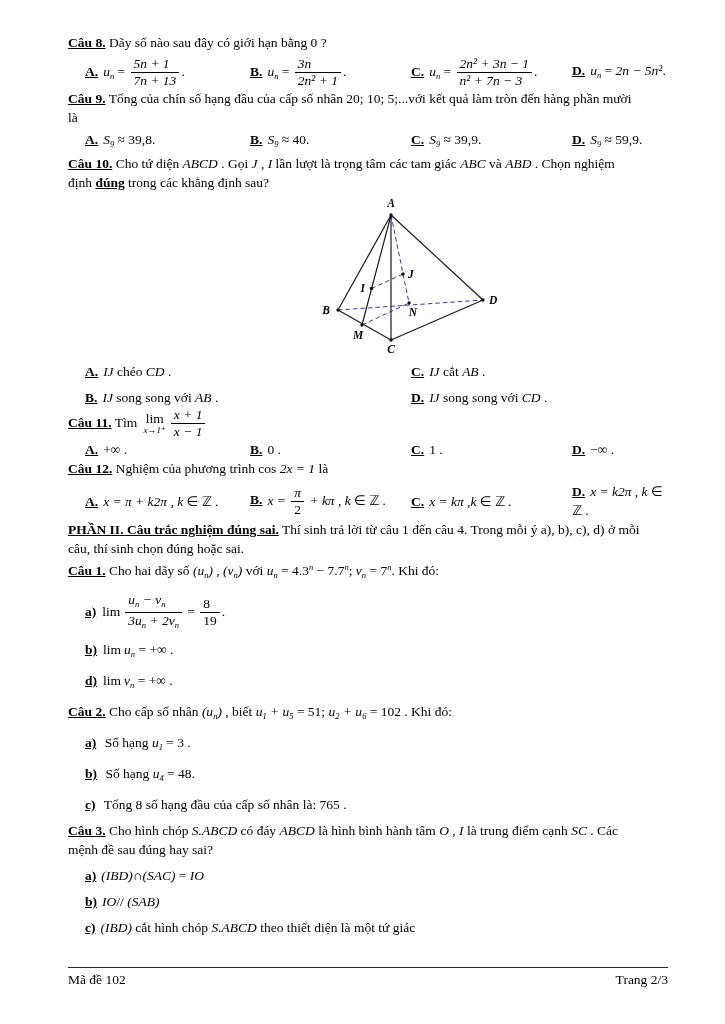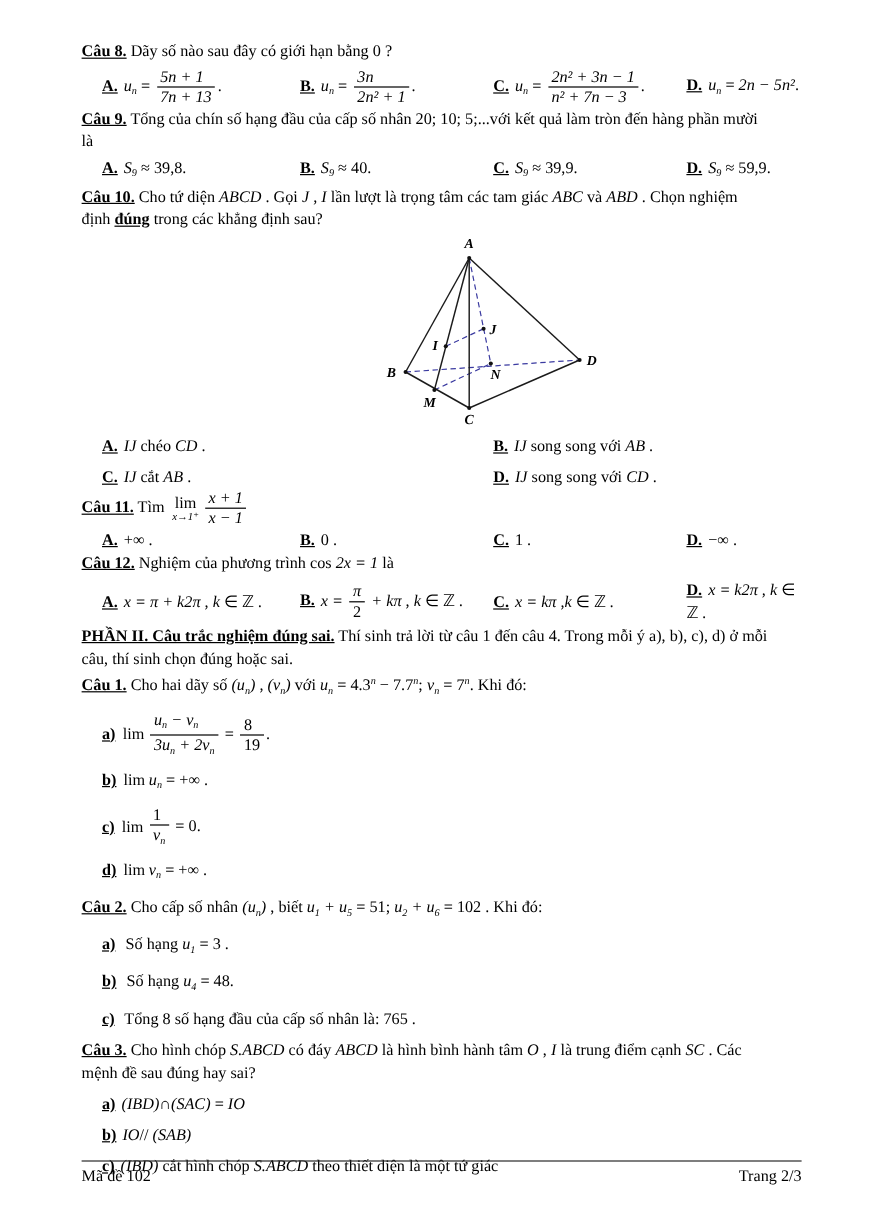--- a/index.html
+++ b/index.html
@@ -97,22 +97,22 @@
         <text x="53" y="144" text-anchor="middle">M</text>
         <text x="108" y="121" text-anchor="middle">N</text>
         <text x="60" y="97" text-anchor="end">I</text>
         <text x="103" y="83" text-anchor="start">J</text>
       </g>
     </svg>
   </div>
 
   <div class="opts2">
     <div class="opt"><b>A.</b><span class="mi">IJ</span><span> chéo </span><span class="mi">CD</span><span> .</span></div>
+    <div class="opt"><b>C.</b><span class="mi">IJ</span><span> cắt </span><span class="mi">AB</span><span> .</span></div>
     <div class="opt"><b>B.</b><span class="mi">IJ</span><span> song song với </span><span class="mi">AB</span><span> .</span></div>
-    <div class="opt"><b>C.</b><span class="mi">IJ</span><span> cắt </span><span class="mi">AB</span><span> .</span></div>
     <div class="opt"><b>D.</b><span class="mi">IJ</span><span> song song với </span><span class="mi">CD</span><span> .</span></div>
   </div>
 
   <p class="qline row-sp2"><b>Câu 11.</b><span> Tìm </span><span class="lim"><span class="top">lim</span><span class="bot">x→1⁺</span></span><span class="frac"><span class="num mi">x + 1</span><span class="den mi">x − 1</span></span></p>
   <div class="opts4">
     <div class="opt"><b>A.</b><span>+∞ .</span></div>
     <div class="opt"><b>B.</b><span>0 .</span></div>
     <div class="opt"><b>C.</b><span>1 .</span></div>
     <div class="opt"><b>D.</b><span>−∞ .</span></div>
   </div>
@@ -127,21 +127,20 @@
 
   <p class="qline row-sp"><b>PHẦN II. Câu trắc nghiệm đúng sai.</b><span> Thí sinh trả lời từ câu 1 đến câu 4. Trong mỗi ý a), b), c), d) ở mỗi</span></p>
   <p class="qline">câu, thí sinh chọn đúng hoặc sai.</p>
 
   <p class="qline row-sp"><b>Câu 1.</b><span> Cho hai dãy số </span><span class="mi">(u</span><sub>n</sub><span class="mi">) , (v</span><sub>n</sub><span class="mi">)</span><span> với </span><span class="mi">u</span><sub>n</sub><span> = 4.3</span><sup>n</sup><span> − 7.7</span><sup>n</sup><span>; </span><span class="mi">v</span><sub>n</sub><span> = 7</span><sup>n</sup><span>. Khi đó:</span></p>
 
   <div class="sub"><b>a)</b><span class="limword">lim</span><span class="frac"><span class="num"><span class="mi">u</span><sub>n</sub><span class="mi"> − v</span><sub>n</sub></span><span class="den"><span class="mi">3u</span><sub>n</sub><span class="mi"> + 2v</span><sub>n</sub></span></span><span> = </span><span class="frac"><span class="num">8</span><span class="den">19</span></span><span>.</span></div>
 
   <div class="sub"><b>b)</b><span class="limword">lim</span><span class="mi">u</span><sub>n</sub><span> = +∞ .</span></div>
 
-  <div class="sub"><b>c)</b><span class="limword">lim</span><span class="frac"><span class="num">1</span><span class="den"><span class="mi">v</span><sub>n</sub></span></span><span> = 0.</span></div>
 
   <div class="sub"><b>d)</b><span class="limword">lim</span><span class="mi">v</span><sub>n</sub><span> = +∞ .</span></div>
 
   <p class="qline row-sp"><b>Câu 2.</b><span> Cho cấp số nhân </span><span class="mi">(u</span><sub>n</sub><span class="mi">)</span><span> , biết </span><span class="mi">u</span><sub>1</sub><span class="mi"> + u</span><sub>5</sub><span> = 51; </span><span class="mi">u</span><sub>2</sub><span class="mi"> + u</span><sub>6</sub><span> = 102 . Khi đó:</span></p>
 
   <div class="sub"><b>a)</b><span> Số hạng </span><span class="mi">u</span><sub>1</sub><span> = 3 .</span></div>
   <div class="sub"><b>b)</b><span> Số hạng </span><span class="mi">u</span><sub>4</sub><span> = 48.</span></div>
   <div class="sub"><b>c)</b><span> Tổng 8 số hạng đầu của cấp số nhân là: 765 .</span></div>
 
   <p class="qline row-sp"><b>Câu 3.</b><span> Cho hình chóp </span><span class="mi">S.ABCD</span><span> có đáy </span><span class="mi">ABCD</span><span> là hình bình hành tâm </span><span class="mi">O</span><span> , </span><span class="mi">I</span><span> là trung điểm cạnh </span><span class="mi">SC</span><span> . Các</span></p>

